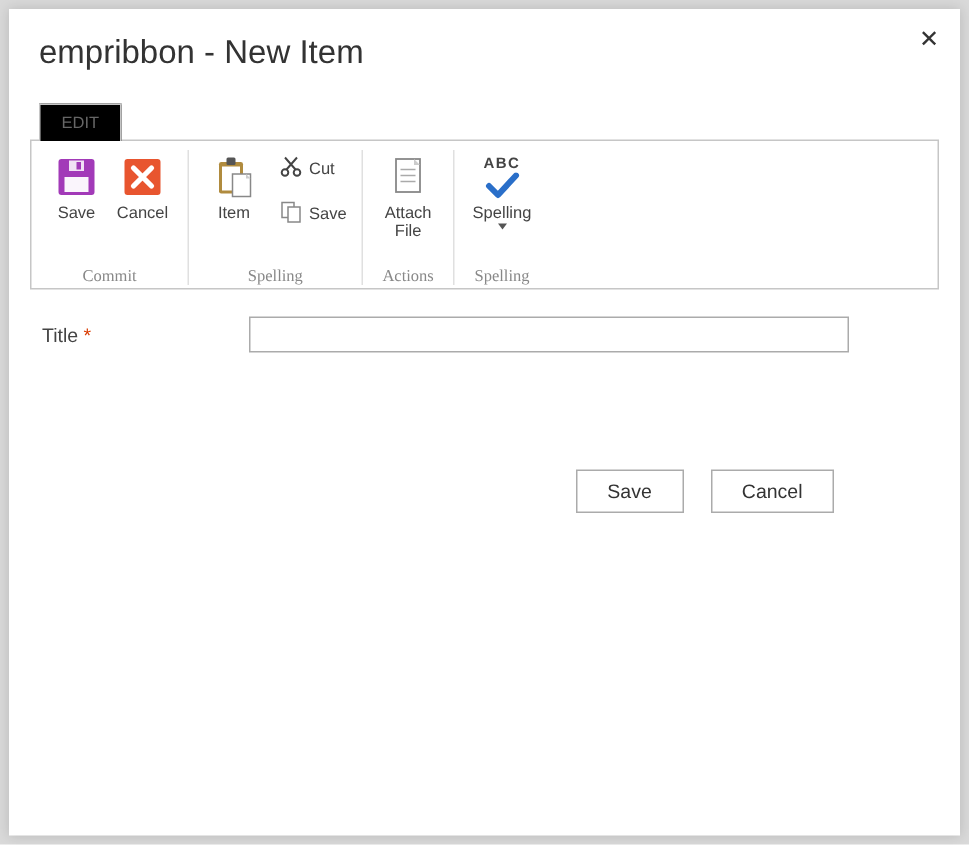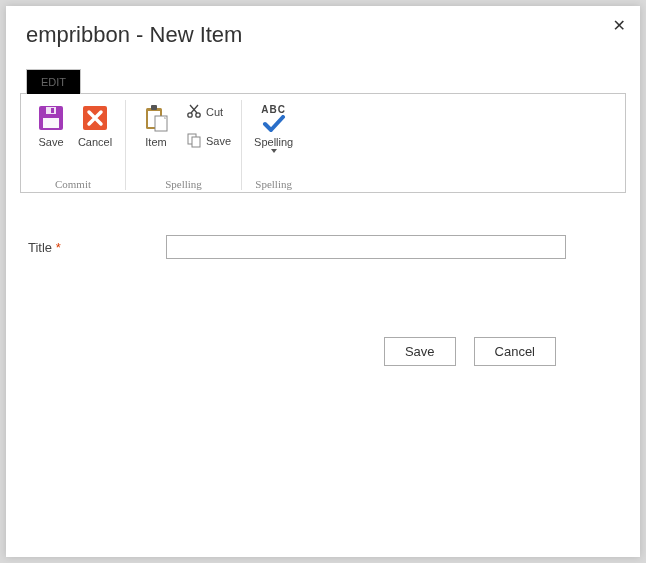--- a/index.html
+++ b/index.html
@@ -115,21 +115,21 @@
       padding: 1px 2px;
     }
     .caret-down {
       width: 0; height: 0;
       border-left: 3px solid transparent;
       border-right: 3px solid transparent;
       border-top: 4px solid #555;
       margin-top: 1px;
     }
     .form-area { padding: 18px 8px; }
-    .form-row { display: flex; align-items: center; gap: 28px; margin-top: 24px; }
+    .form-row { display: flex; align-items: center; gap: 28px; }
     .form-label { font-size: 13px; color: #444; width: 110px; }
     .req { color: #d83b01; }
     .text-input {
       border: 1px solid #ababab;
       height: 24px;
       width: 400px;
       padding: 2px 4px;
       font-size: 13px;
     }
     .button-row {
@@ -224,20 +224,38 @@
                 <rect x="6" y="5" width="8" height="10" fill="#fff" stroke="#888" stroke-width="1"></rect>
               </svg>
             </span>
             <span>Save</span>
           </button>
         </div>
       </div>
       <div class="group-label">Spelling</div>
     </div>
 
+    <div class="ribbon-group">
+      <div class="group-body">
+        <button class="big-btn">
+          <span class="icon-wrap">
+            <svg width="26" height="30" viewBox="0 0 26 30">
+              <rect x="5" y="3" width="16" height="22" fill="#fff" stroke="#888" stroke-width="1.2"></rect>
+              <path d="M17 3 L21 7 L17 7 Z" fill="#ccc"></path>
+              <line x1="8" y1="10" x2="18" y2="10" stroke="#aaa" stroke-width="1"></line>
+              <line x1="8" y1="14" x2="18" y2="14" stroke="#aaa" stroke-width="1"></line>
+              <line x1="8" y1="18" x2="18" y2="18" stroke="#aaa" stroke-width="1"></line>
+            </svg>
+          </span>
+          <span style="white-space:pre;text-align:center;line-height:1.1">Attach
+File</span>
+        </button>
+      </div>
+      <div class="group-label">Actions</div>
+    </div>
 
     <div class="ribbon-group">
       <div class="group-body">
         <button class="big-btn">
           <span class="icon-wrap" style="flex-direction:column">
             <span style="font-size:10px;font-weight:bold;color:#444;letter-spacing:1px">ABC</span>
             <svg width="24" height="18" viewBox="0 0 24 18">
               <path d="M3 9 L9 15 L21 2" stroke="#2a6fc9" stroke-width="4" fill="none" stroke-linecap="round" stroke-linejoin="round"></path>
             </svg>
           </span>

